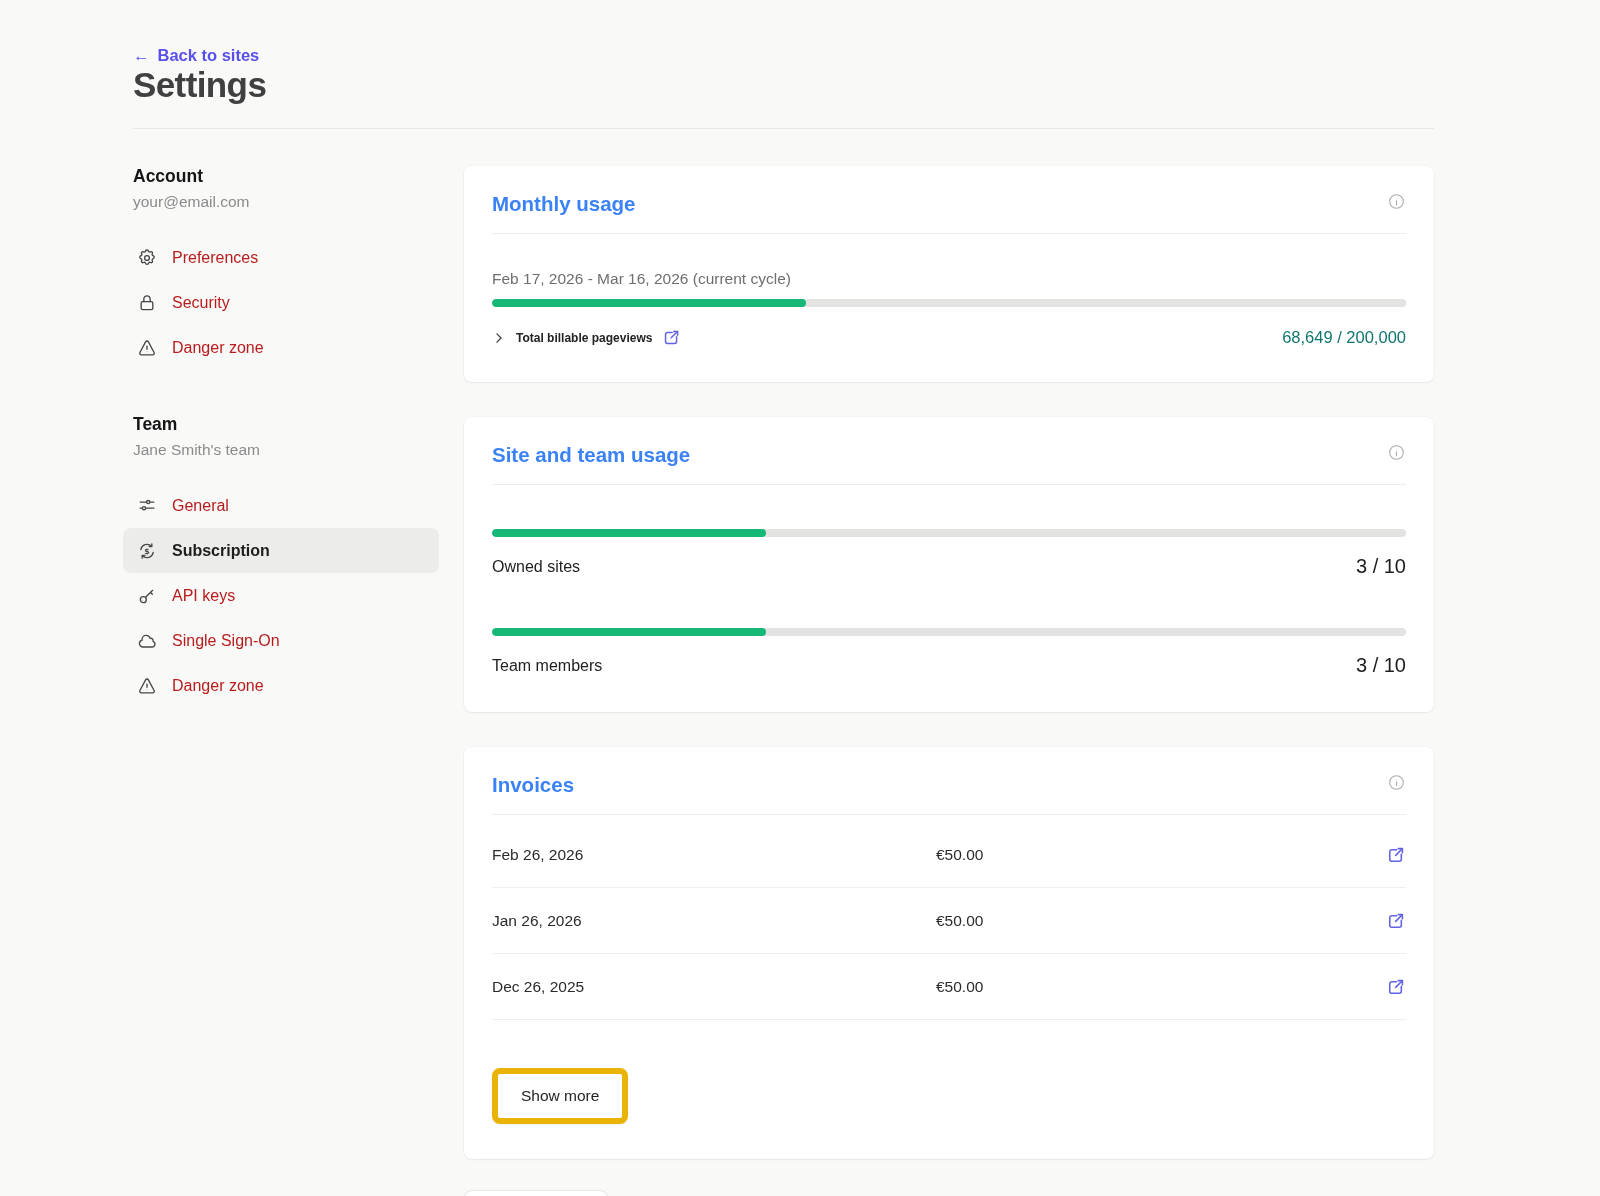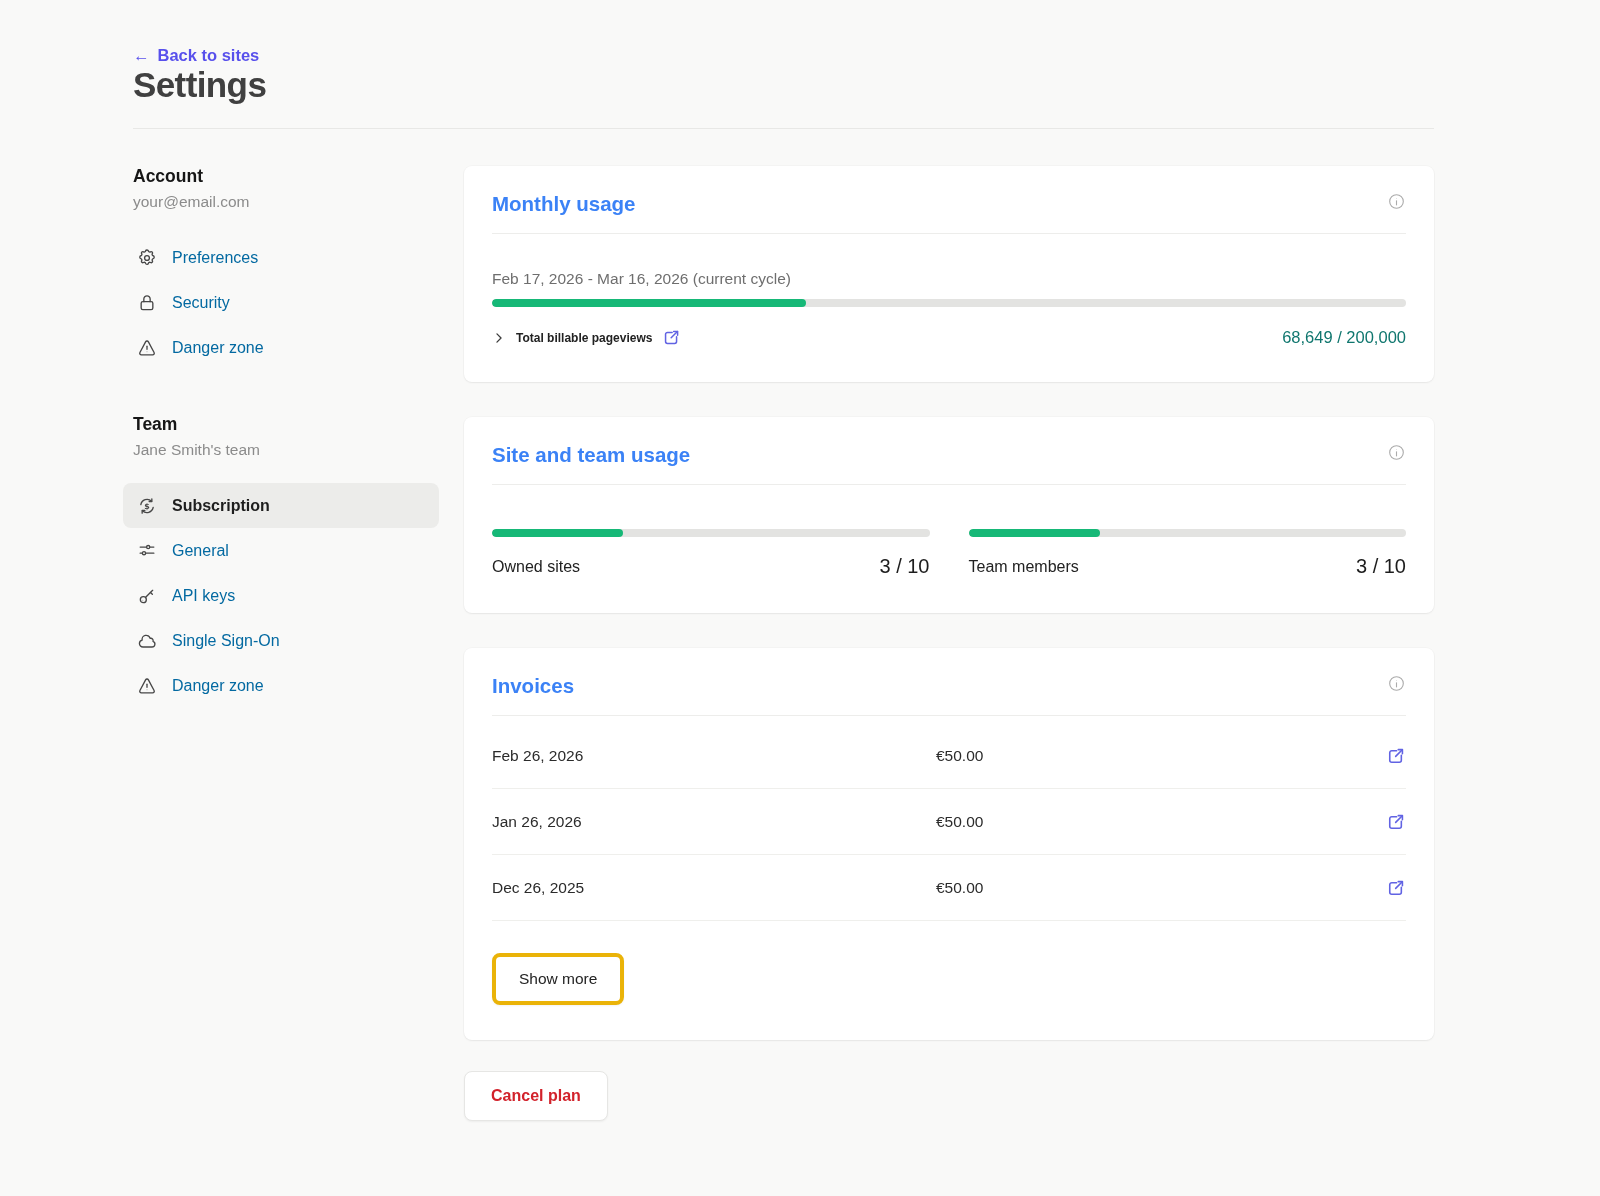--- a/index.html
+++ b/index.html
@@ -29,21 +29,21 @@
   .sidebar { width:306px; flex:none; margin-right:25px; }
   .main-col { flex:1; min-width:0; }
 
   
   .side-heading { font-size:17.5px; font-weight:700; color:#161616; }
   .side-sub { font-size:15.5px; color:#8b8b8b; margin-top:6px; }
   .side-nav { margin:24px 0 0 -10px; display:flex; flex-direction:column; }
   .side-item {
     display:flex; align-items:center; gap:15px;
     height:45px; padding:0 14px; border-radius:8px;
-    font-size:16px; color:#0369a1; cursor:pointer;
+    font-size:16px; color:#b91c1c; cursor:pointer;
   }
   .side-item.active { background:#ececea; color:#1e1e1e; font-weight:700; }
   .side-item .nav-ic { width:20px; height:20px; flex:none; color:#474747; display:block; }
   .team-section { margin-top:44px; }
 
   
   .card {
     background:#ffffff; border-radius:8px;
     box-shadow:0 1px 2px rgba(0,0,0,.06), 0 0 0 1px rgba(0,0,0,.02);
     padding:26px 28px 35px; margin-bottom:35px;
@@ -59,38 +59,38 @@
   .progress-track { margin-top:11px; height:8px; background:#e3e3e1; border-radius:99px; overflow:hidden; }
   .progress-fill { height:100%; background:#16b877; border-radius:99px; }
   .usage-row { display:flex; align-items:center; margin-top:21px; }
   .usage-label-group { display:flex; align-items:center; gap:10px; cursor:pointer; }
   .usage-label { font-size:12px; font-weight:600; color:#222222; }
   .chev-ic { width:14px; height:14px; color:#3c3c3c; display:block; }
   .ext-ic { width:19px; height:19px; color:#6163e3; display:block; }
   .usage-value { margin-left:auto; font-size:16.5px; font-weight:500; color:#0f766e; }
 
   
-  .meters { display:flex; gap:39px; margin-top:33px; }
+  .meters { display:flex; gap:39px; margin-top:33px;flex-direction:column; }
   .meter { flex:1; min-width:0; }
   .meter-row { display:flex; justify-content:space-between; align-items:center; margin-top:18px; }
   .meter-label { font-size:16px; font-weight:500; color:#222222; }
   .meter-value { font-size:20px; color:#1d1d1d; }
 
   
   .invoice-list { margin-top:7px; }
   .invoice-row {
     display:grid; grid-template-columns:1fr 1fr 26px;
     align-items:center; height:66px;
     border-bottom:1px solid #efefec;
     font-size:15.5px; color:#2b2b2b;
   }
   .invoice-link { background:none; border:none; padding:0; cursor:pointer; line-height:0; justify-self:end; }
   .invoice-link svg { width:20px; height:20px; color:#6163e3; }
   .show-more-btn {
-    margin-top:32px; background:#fff; border:4px solid #eab308; border-radius:8px;
+    margin-top:48px; background:#fff; border:6px solid #eab308; border-radius:8px;
     padding:13px 23px; font-size:15.5px; font-weight:500; color:#232323;
     font-family:inherit; cursor:pointer; box-shadow:0 1px 2px rgba(0,0,0,.05);
   }
 
   
   .cancel-btn {
     background:#fff; border:1px solid #e6e6e4; border-radius:8px;
     padding:15px 26px; font-size:16px; font-weight:600; color:#d2222b;
     font-family:inherit; cursor:pointer; box-shadow:0 1px 2px rgba(0,0,0,.05);
     margin-top:-4px;
@@ -189,31 +189,31 @@
               </svg>
             <span>Danger zone</span>
           </div>
         </nav>
       </section>
 
       <section class="team-section">
         <div class="side-heading">Team</div>
         <div class="side-sub">Jane Smith's team</div>
         <nav class="side-nav">
+          <div class="side-item">
+            <svg class="nav-ic" viewBox="0 0 24 24">
+                <use href="#ic-sliders"></use>
+              </svg>
+            <span>General</span>
+          </div>
           <div class="side-item active">
             <svg class="nav-ic" viewBox="0 0 24 24">
                 <use href="#ic-dollar-cycle"></use>
               </svg>
             <span>Subscription</span>
-          </div>
-          <div class="side-item">
-            <svg class="nav-ic" viewBox="0 0 24 24">
-                <use href="#ic-sliders"></use>
-              </svg>
-            <span>General</span>
           </div>
           <div class="side-item">
             <svg class="nav-ic" viewBox="0 0 24 24">
                 <use href="#ic-key"></use>
               </svg>
             <span>API keys</span>
           </div>
           <div class="side-item">
             <svg class="nav-ic" viewBox="0 0 24 24">
                 <use href="#ic-cloud"></use>

